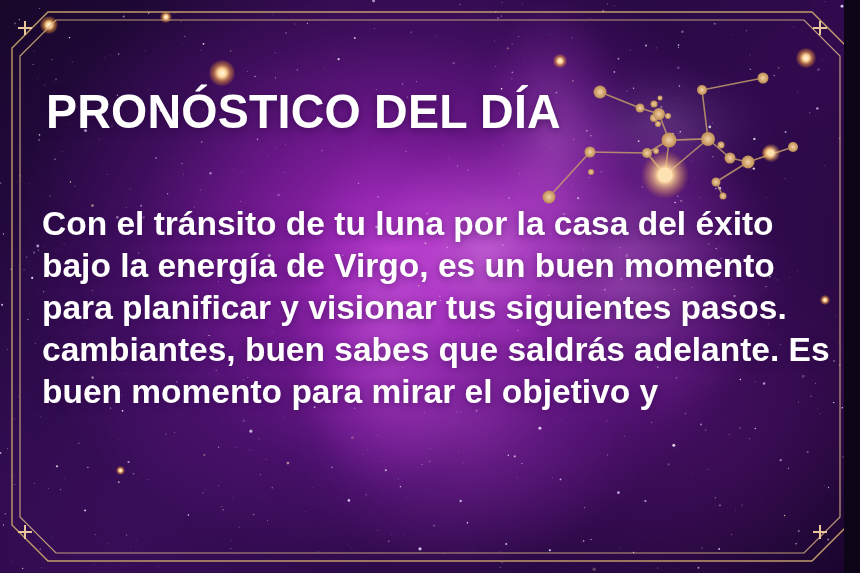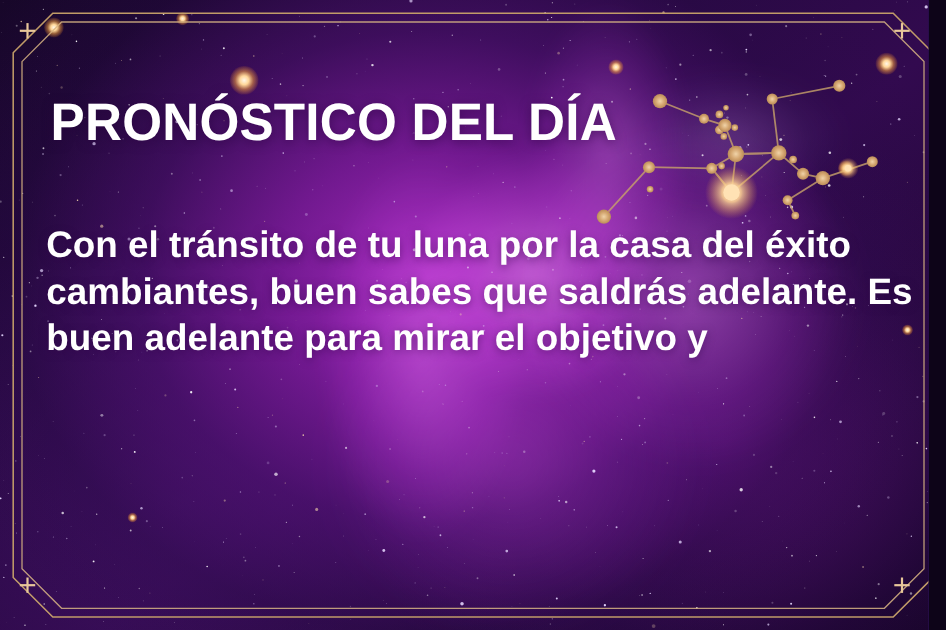--- a/index.html
+++ b/index.html
@@ -948,17 +948,19 @@
       <div class="sparkle" style="left: 18px; top: 21px;"></div>
       <div class="sparkle" style="left: 813px; top: 21px;"></div>
       <div class="sparkle" style="left: 18px; top: 525px;"></div>
       <div class="sparkle" style="left: 813px; top: 525px;"></div>
     </div>
 
   <div class="title">PRONÓSTICO DEL DÍA</div>
 
   <div class="body-text" id="body-text">
       <span class="ln">Con el tránsito de tu luna por la casa del éxito</span>
+      <span class="ln">bajo la energía de Virgo, es un buen momento</span>
+      <span class="ln">para planificar y visionar tus siguientes pasos.</span>
       <span class="ln">cambiantes, buen sabes que saldrás adelante. Es</span>
-      <span class="ln">buen adelante para mirar el objetivo y</span>
+      <span class="ln">buen momento para mirar el objetivo y</span>
     </div>
 
 </div>
 
 </body></html>

